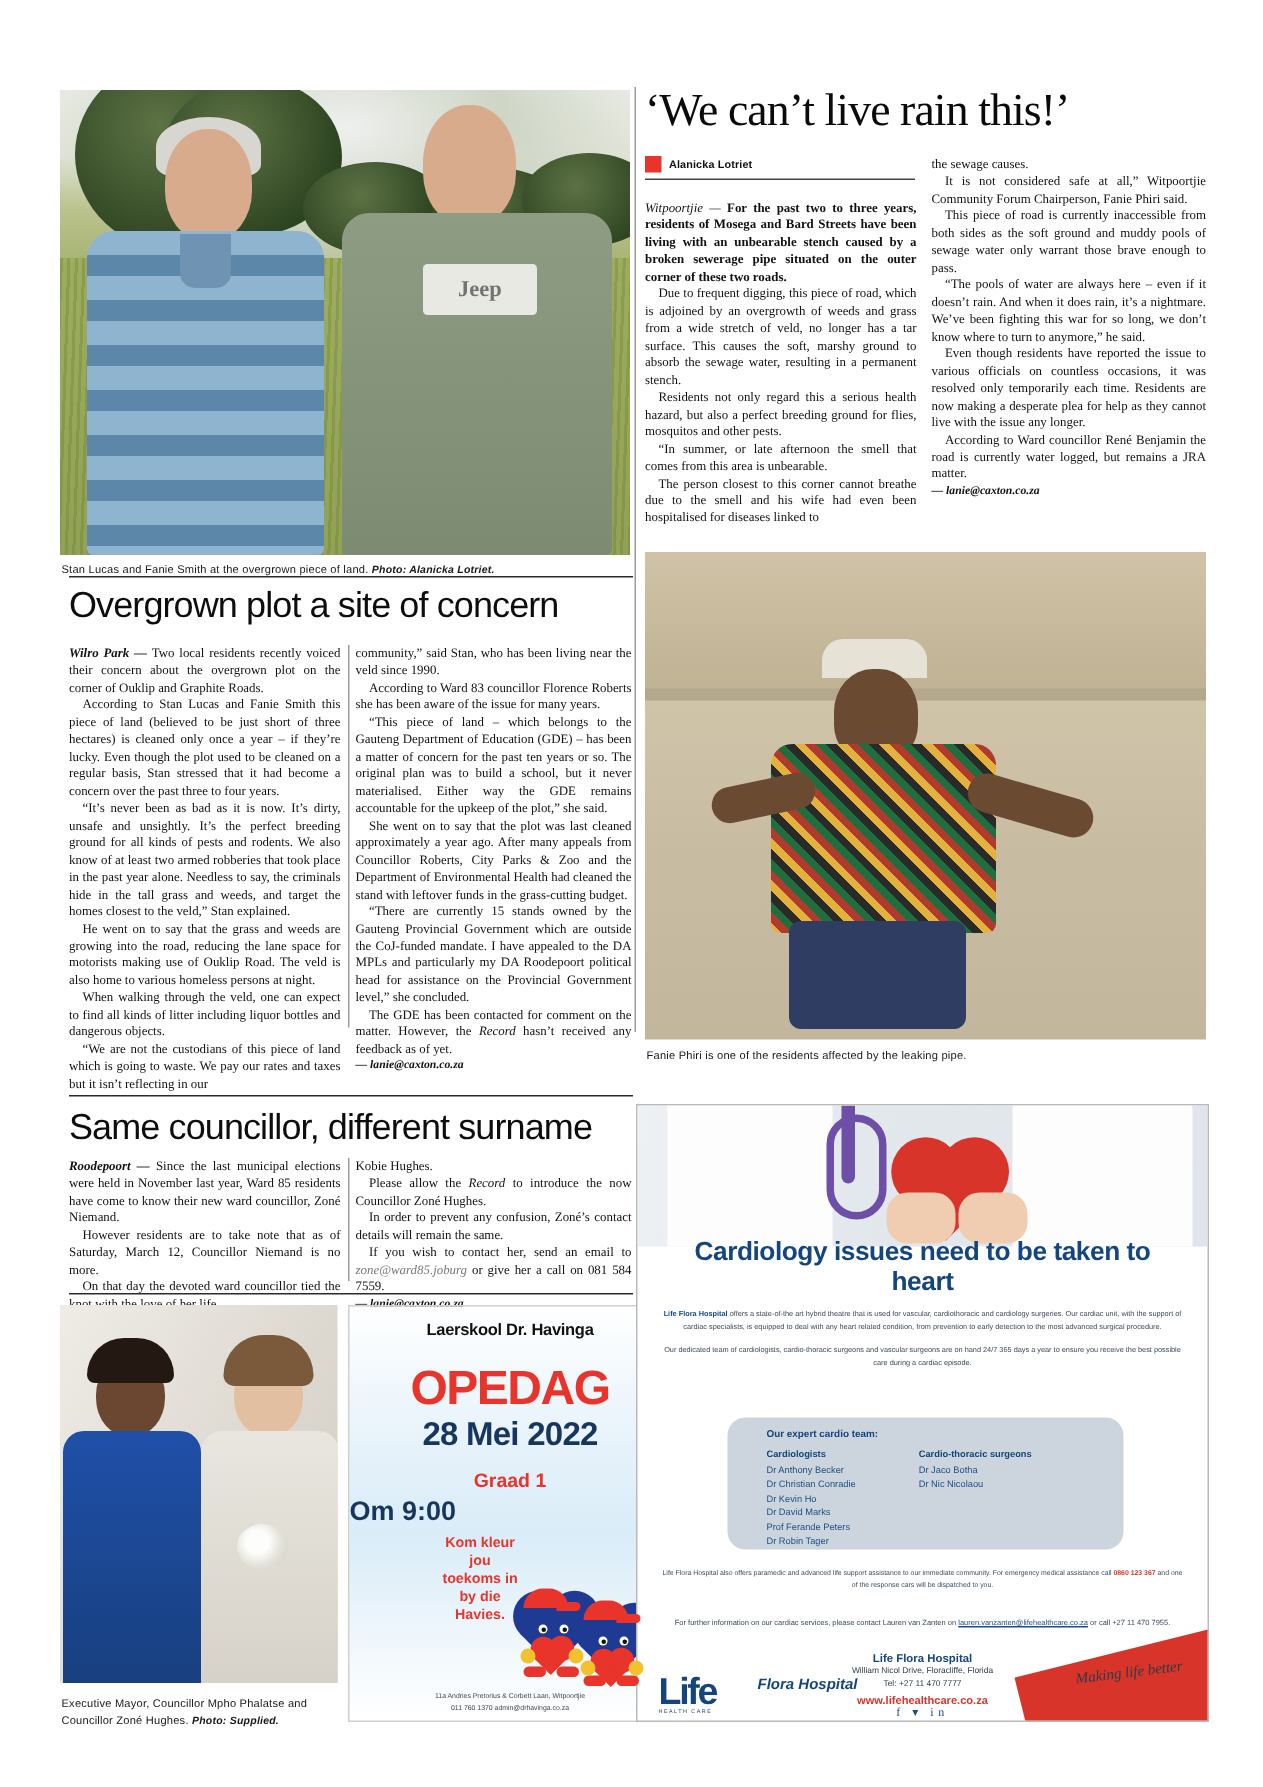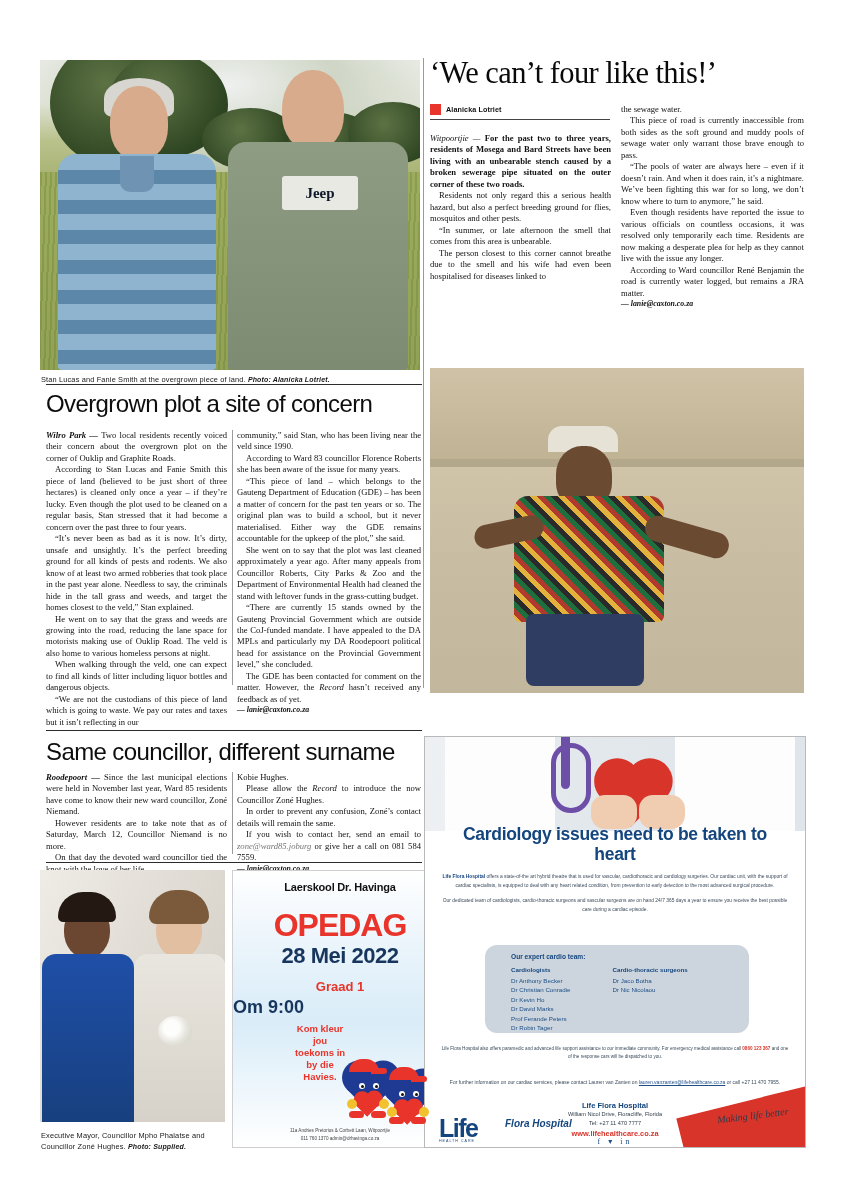--- a/index.html
+++ b/index.html
@@ -65,21 +65,21 @@
     background:
       repeating-linear-gradient(92deg, rgba(120,140,60,.45) 0 2px, rgba(160,178,95,.25) 2px 5px),
       linear-gradient(#9cab5e, #8c9c52);
   }
   .man { position: absolute; bottom: 0; }
   .head { position: absolute; border-radius: 48% 48% 44% 44%; background: #d7ab8c; }
   .hair { position: absolute; border-radius: 50% 50% 20% 20%; }
   .torso { position: absolute; border-radius: 18px 18px 4px 4px; }
   .jeep-logo {
     position: absolute; background: #e9e9e3; border-radius: 3px;
-    color: #0f172a; font-family: "Liberation Serif", serif; font-weight: bold;
+    color: #737373; font-family: "Liberation Serif", serif; font-weight: bold;
     display: flex; align-items: center; justify-content: center; font-size: 15px;
   }
 
   
   #main-headline {
     position: absolute; left: 430px; top: 58px; width: 375px;
     font-family: "Liberation Serif", serif; font-weight: 400;
     font-size: 30.5px; line-height: 1.02; letter-spacing: -.6px; color: #0a0a0a;
   }
   .byline-row {
@@ -320,54 +320,57 @@
       <div class="head" style="left:54px; top:6px; width:62px; height:80px;"></div>
       <div class="torso" style="left:0px; top:78px; width:180px; height:228px; background:linear-gradient(#8f9c84,#7d8b72);"></div>
       <div class="jeep-logo" style="left:54px; top:112px; width:76px; height:34px;">Jeep</div>
     </div>
   </div>
 
   <div class="caption" style="position:absolute;left:41px;top:374px;width:380px;">
     <span>Stan Lucas and Fanie Smith at the overgrown piece of land. </span><i>Photo: Alanicka Lotriet.</i>
   </div>
 
-  <h1 id="main-headline">‘We can’t four like this!’</h1>
+  <h1 id="main-headline">‘We can’t live rain this!’</h1>
 
   <div class="byline-row">
     <span class="byline-sq"></span>
     <span class="byline-name">Alanicka Lotriet</span>
   </div>
 
   <div class="body-col" style="position:absolute;left:430px;top:133px;width:181px;">
     <p class="first lead"><span>Witpoortjie — </span><b>For the past two to three years, residents of Mosega and Bard Streets have been living with an unbearable stench caused by a broken sewerage pipe situated on the outer corner of these two roads.</b></p>
+    <p>Due to frequent digging, this piece of road, which is adjoined by an overgrowth of weeds and grass from a wide stretch of veld, no longer has a tar surface. This causes the soft, marshy ground to absorb the sewage water, resulting in a permanent stench.</p>
     <p>Residents not only regard this a serious health hazard, but also a perfect breeding ground for flies, mosquitos and other pests.</p>
     <p>“In summer, or late afternoon the smell that comes from this area is unbearable.</p>
     <p>The person closest to this corner cannot breathe due to the smell and his wife had even been hospitalised for diseases linked to</p>
   </div>
 
   <div class="body-col" style="position:absolute;left:621px;top:104px;width:183px;">
-    <p class="first">the sewage water.</p>
+    <p class="first">the sewage causes.</p>
+    <p>It is not considered safe at all,” Witpoortjie Community Forum Chairperson, Fanie Phiri said.</p>
     <p>This piece of road is currently inaccessible from both sides as the soft ground and muddy pools of sewage water only warrant those brave enough to pass.</p>
     <p>“The pools of water are always here – even if it doesn’t rain. And when it does rain, it’s a nightmare. We’ve been fighting this war for so long, we don’t know where to turn to anymore,” he said.</p>
     <p>Even though residents have reported the issue to various officials on countless occasions, it was resolved only temporarily each time. Residents are now making a desperate plea for help as they cannot live with the issue any longer.</p>
     <p>According to Ward councillor René Benjamin the road is currently water logged, but remains a JRA matter.</p>
     <p class="signoff">— lanie@caxton.co.za</p>
   </div>
 
   <div class="photo" id="photo-fanie">
     <div class="roadband"></div>
     <div style="position:absolute;left:0;right:0;top:28%;height:8px;background:#b3a88b;"></div>
     <div style="position:absolute;left:118px;top:58px;width:70px;height:26px;background:#e6e2d6;border-radius:14px 14px 0 0;"></div>
     <div style="position:absolute;left:126px;top:78px;width:56px;height:62px;background:#6b4a32;border-radius:46% 46% 40% 40%;"></div>
     <div class="shirt" style="left:84px;top:128px;width:150px;height:126px;"></div>
     <div style="position:absolute;left:96px;top:246px;width:118px;height:72px;background:#2f3d63;border-radius:8px;"></div>
     <div style="position:absolute;left:214px;top:156px;width:86px;height:26px;background:#6b4a32;border-radius:13px;transform:rotate(16deg);"></div>
     <div style="position:absolute;left:44px;top:152px;width:70px;height:24px;background:#6b4a32;border-radius:12px;transform:rotate(-12deg);"></div>
   </div>
 
+  <div class="caption" style="position:absolute;left:431px;top:698px;width:372px;">Fanie Phiri is one of the residents affected by the leaking pipe.</div>
 
   <h2 class="hl" style="position:absolute;left:46px;top:390px;width:376px;font-size:24px;">Overgrown plot a site of concern</h2>
 
   <div class="body-col" style="position:absolute;left:46px;top:430px;width:181px;">
     <p class="first"><i style="font-weight:bold">Wilro Park — </i><span>Two local residents recently voiced their concern about the overgrown plot on the corner of Ouklip and Graphite Roads.</span></p>
     <p>According to Stan Lucas and Fanie Smith this piece of land (believed to be just short of three hectares) is cleaned only once a year – if they’re lucky. Even though the plot used to be cleaned on a regular basis, Stan stressed that it had become a concern over the past three to four years.</p>
     <p>“It’s never been as bad as it is now. It’s dirty, unsafe and unsightly. It’s the perfect breeding ground for all kinds of pests and rodents. We also know of at least two armed robberies that took place in the past year alone. Needless to say, the criminals hide in the tall grass and weeds, and target the homes closest to the veld,” Stan explained.</p>
     <p>He went on to say that the grass and weeds are growing into the road, reducing the lane space for motorists making use of Ouklip Road. The veld is also home to various homeless persons at night.</p>
     <p>When walking through the veld, one can expect to find all kinds of litter including liquor bottles and dangerous objects.</p>
     <p>“We are not the custodians of this piece of land which is going to waste. We pay our rates and taxes but it isn’t reflecting in our</p>

